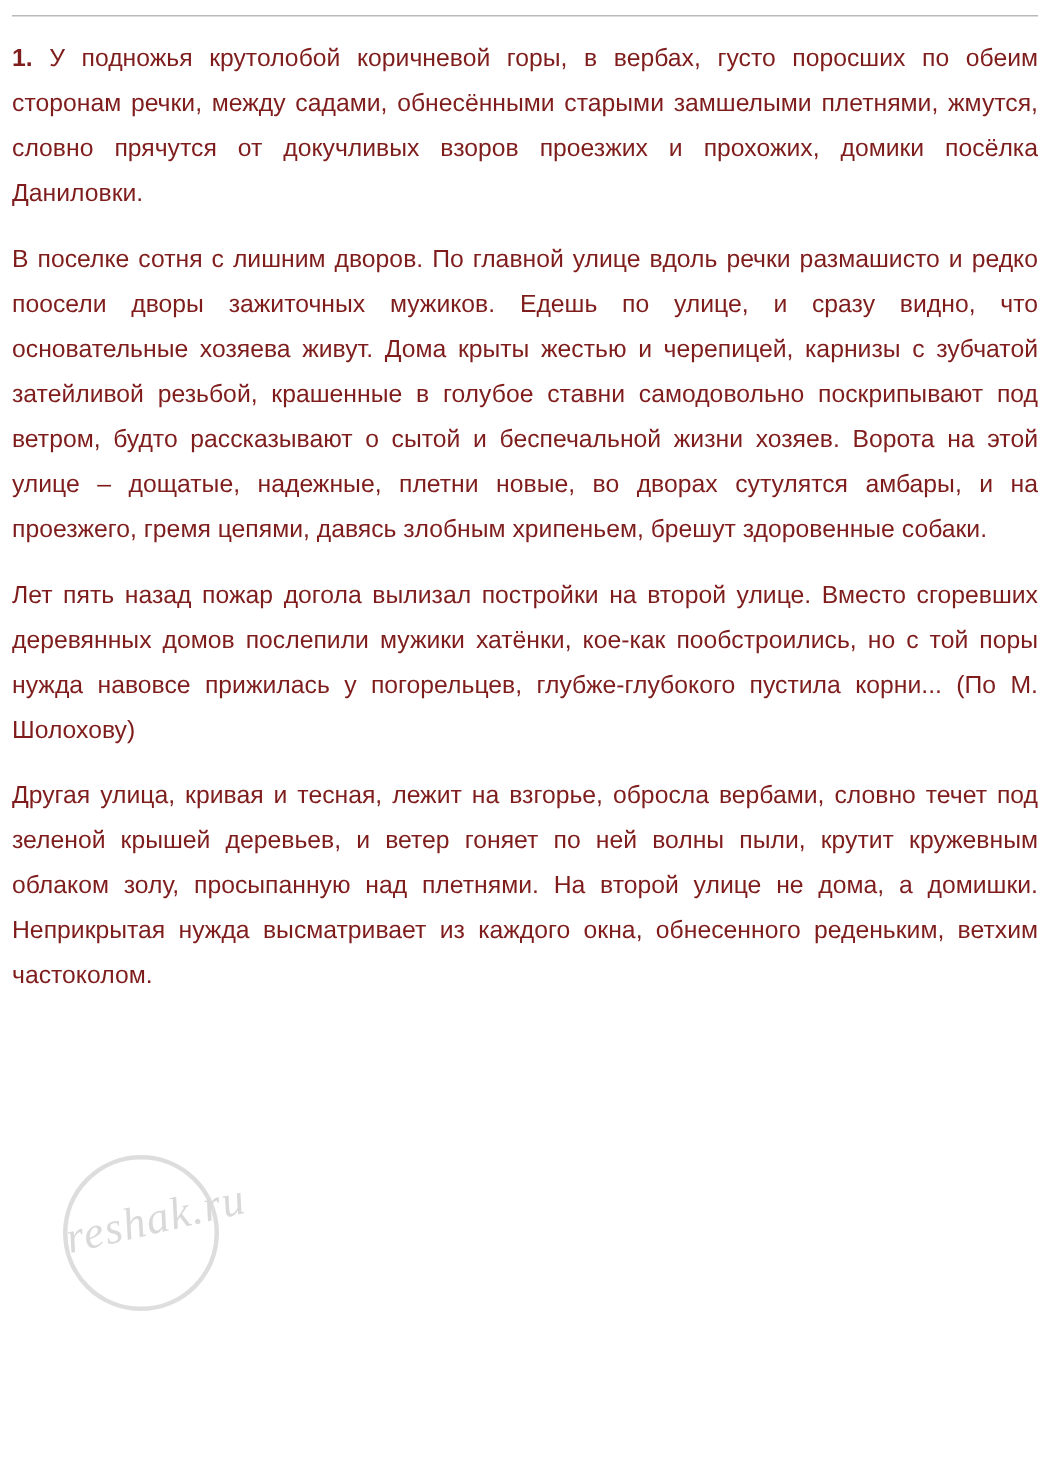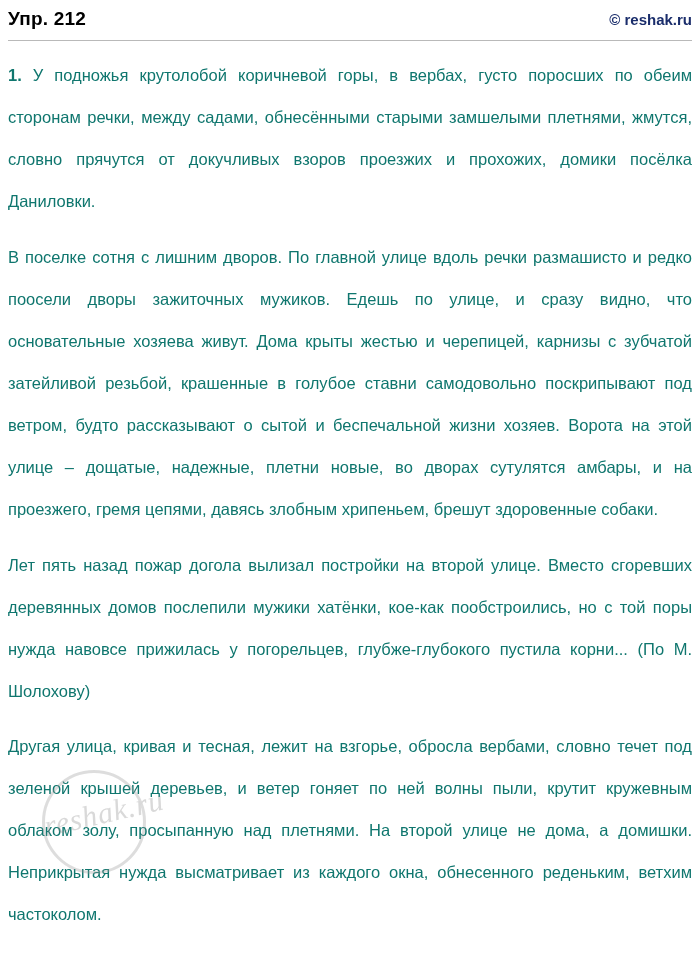--- a/index.html
+++ b/index.html
@@ -42,25 +42,25 @@
     color: #1a2d6b;
   }
   .hr {
     border: 0;
     border-top: 1px solid #b9b9b9;
     margin: 2px 0 10px 0;
   }
   .para {
     font-family: "Liberation Sans", sans-serif;
     font-size: 16.5px;
-    line-height: 42px;
+    line-height: 30px;
     text-align: justify;
     text-justify: inter-word;
     margin: 13px 0 14px 0;
-    color: #0f766e;
+    color: #7f1d1d;
   }
   .para.last {
     margin-bottom: 0;
   }
   .num {
     font-weight: bold;
   }
   
   .watermark {
     position: absolute;
@@ -93,24 +93,20 @@
     color: #8d8d8d;
     transform: rotate(-13deg);
     letter-spacing: 1px;
   }
 </style>
 </head>
 <body>
 
 <div class="page">
 
-  <div class="header">
-    <div class="ex-title">Упр. 212</div>
-    <div class="site-mark">© reshak.ru</div>
-  </div>
 
   <hr class="hr">
 
   <p class="para"><span class="num">1.</span><span> У подножья крутолобой коричневой горы, в вербах, густо поросших по обеим сторонам речки, между садами, обнесёнными старыми замшелыми плетнями, жмутся, словно прячутся от докучливых взоров проезжих и прохожих, домики посёлка Даниловки.</span></p>
 
   <p class="para"><span>В поселке сотня с лишним дворов. По главной улице вдоль речки размашисто и редко поосели дворы зажиточных мужиков. Едешь по улице, и сразу видно, что основательные хозяева живут. Дома крыты жестью и черепицей, карнизы с зубчатой затейливой резьбой, крашенные в голубое ставни самодовольно поскрипывают под ветром, будто рассказывают о сытой и беспечальной жизни хозяев. Ворота на этой улице – дощатые, надежные, плетни новые, во дворах сутулятся амбары, и на проезжего, гремя цепями, давясь злобным хрипеньем, брешут здоровенные собаки.</span></p>
 
   <p class="para last"><span>Лет пять назад пожар догола вылизал постройки на второй улице. Вместо сгоревших деревянных домов послепили мужики хатёнки, кое-как пообстроились, но с той поры нужда навовсе прижилась у погорельцев, глубже-глубокого пустила корни... (По М. Шолохову)</span></p>
 
   <p class="para"><span>Другая улица, кривая и тесная, лежит на взгорье, обросла вербами, словно течет под зеленой крышей деревьев, и ветер гоняет по ней волны пыли, крутит кружевным облаком золу, просыпанную над плетнями. На второй улице не дома, а домишки. Неприкрытая нужда высматривает из каждого окна, обнесенного реденьким, ветхим частоколом.</span></p>

